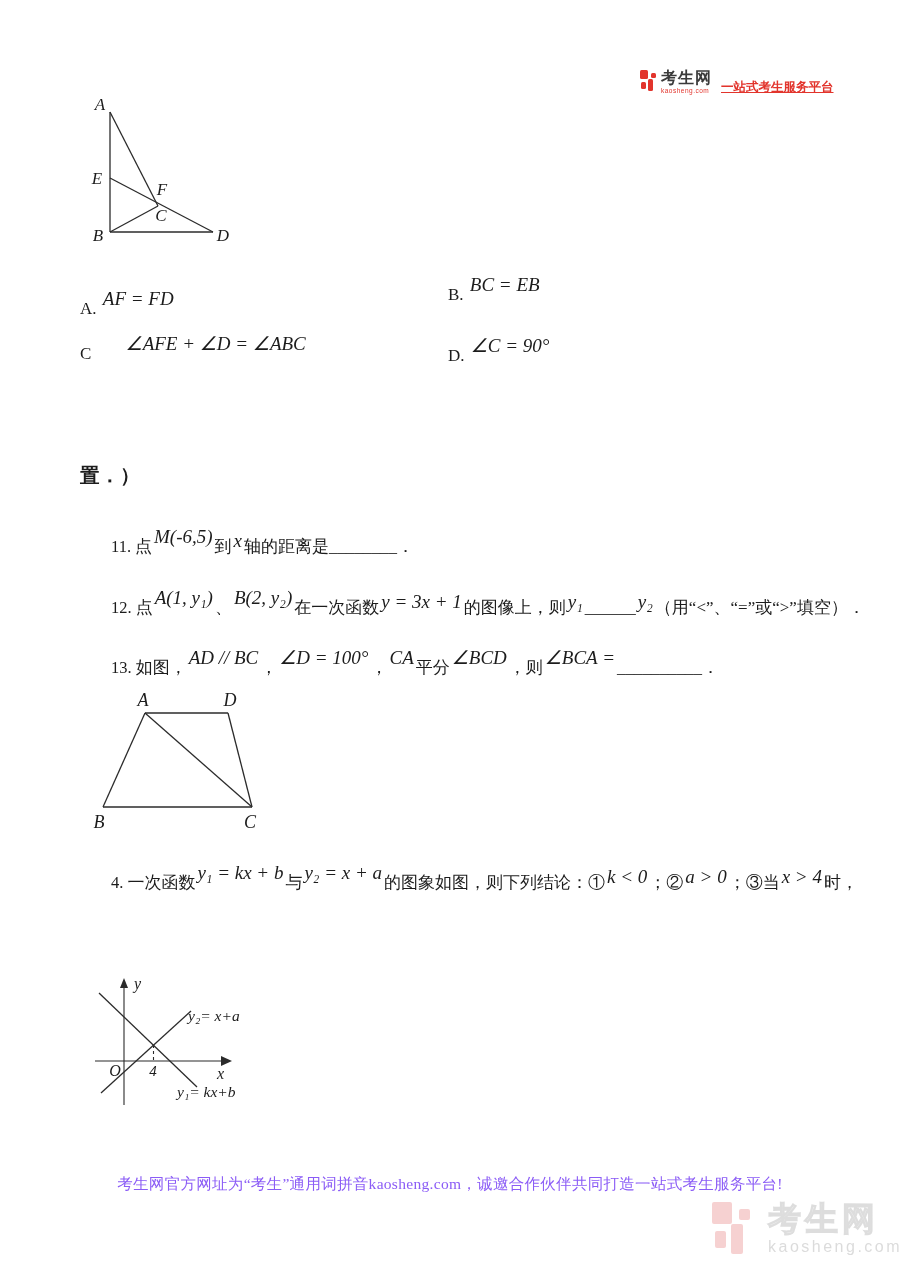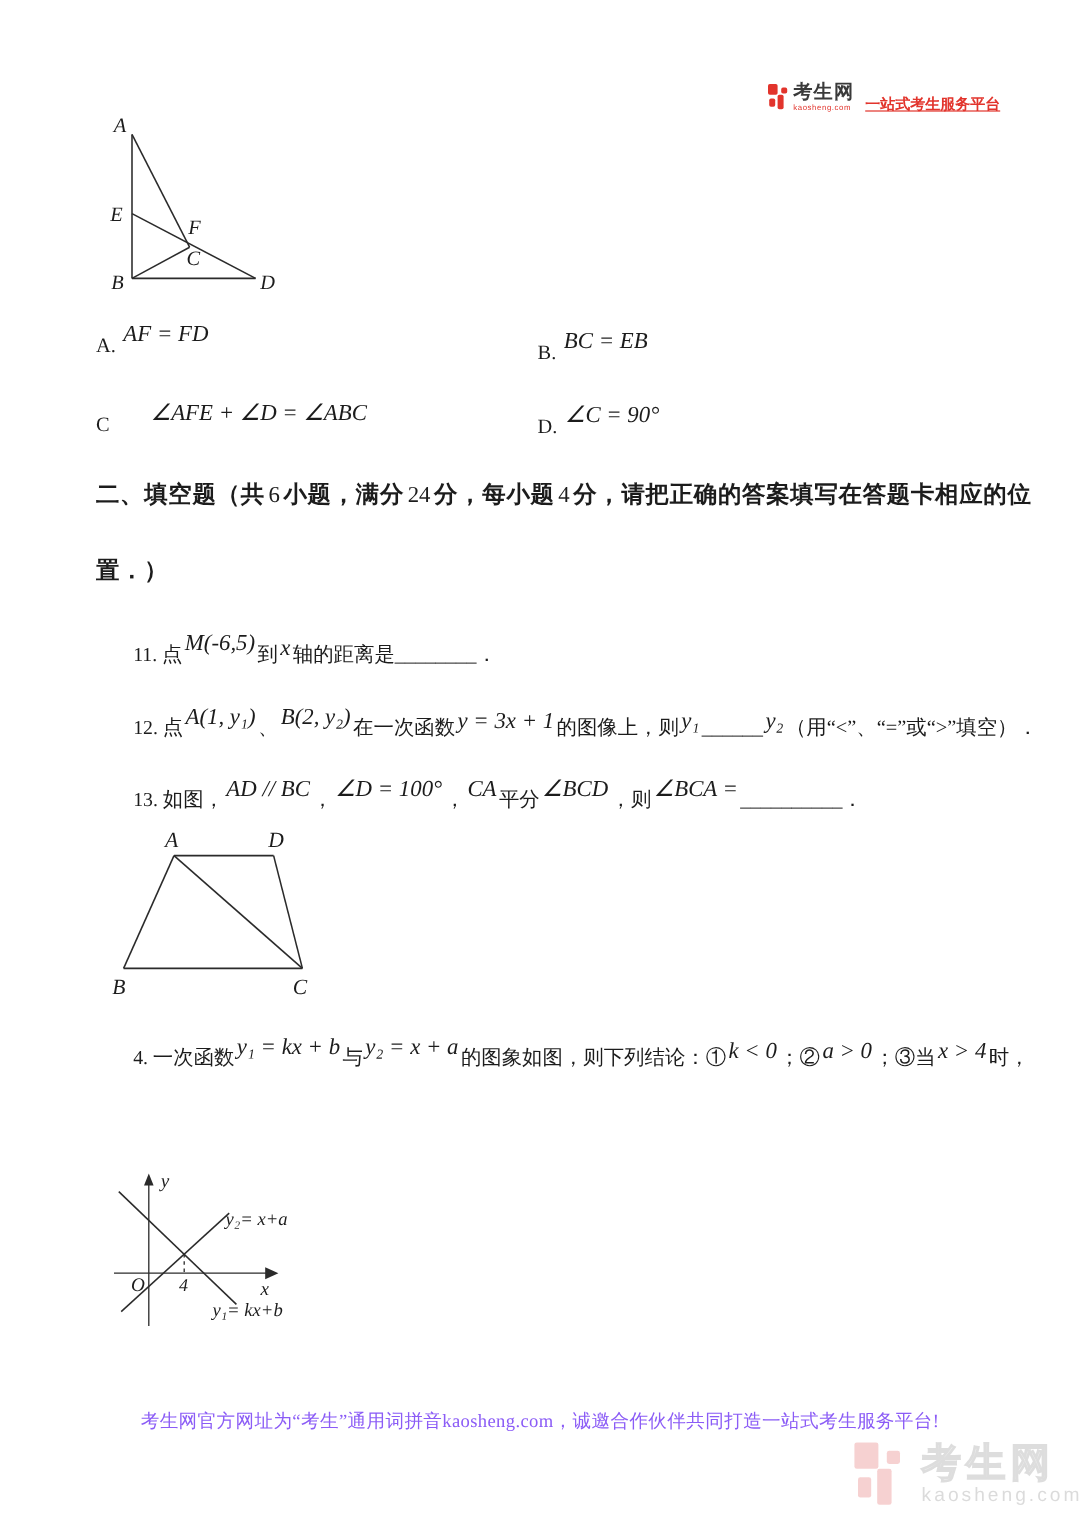--- a/index.html
+++ b/index.html
@@ -78,40 +78,37 @@
     <line x1="22" y1="82" x2="125" y2="136"></line>
     <line x1="22" y1="136" x2="70" y2="110"></line>
     <text x="12" y="14" font-size="17" text-anchor="middle">A</text>
     <text x="9" y="88" font-size="17" text-anchor="middle">E</text>
     <text x="74" y="99" font-size="17" text-anchor="middle">F</text>
     <text x="73" y="125" font-size="17" text-anchor="middle">C</text>
     <text x="10" y="145" font-size="17" text-anchor="middle">B</text>
     <text x="135" y="145" font-size="17" text-anchor="middle">D</text>
   </svg>
 
-  <div class="abs opt" style="left:80px; top:268px;">
+  <div class="abs opt" style="left:80px; top:288px;">
     <span class="opt-label">A.</span>
     <span class="m rz">AF = FD</span>
   </div>
   <div class="abs opt" style="left:448px; top:274px;">
     <span class="opt-label">B.</span>
     <span class="m rz">BC = EB</span>
   </div>
   <div class="abs opt" style="left:80px; top:332px;">
     <span class="opt-label">C</span>
     <span class="m rz" style="margin-left:28px;text-align:center;">∠AFE + ∠D = ∠ABC</span>
   </div>
   <div class="abs opt" style="left:448px; top:334px;">
     <span class="opt-label">D.</span>
     <span class="m rz">∠C = 90°</span>
   </div>
 
-  <div class="abs hdr" style="left:80px; top:398px;">
-    <span>二、填空题（共</span><span class="hnum">6</span><span>小题，满分</span><span class="hnum">24</span><span>分，每小题</span><span class="hnum">4</span><span>分，请把正确的答案填写在答题卡相应的位</span>
-  </div>
   <div class="abs hdr" style="left:80px; top:462px;">置．）</div>
 
   <div class="abs q" style="left:70px; top:522px;">
     <span class="qn">11.</span><span class="cn">点</span><span class="m rz">M(-6,5)</span><span class="cn">到</span><span class="m rs">x</span><span class="cn">轴的距离是________．</span>
   </div>
 
   <div class="abs q" style="left:70px; top:583px;">
     <span class="qn">12.</span><span class="cn">点</span><span class="m rz">A(1, y₁)</span><span class="cn">、</span><span class="m rz">B(2, y₂)</span><span class="cn">在一次函数</span><span class="m rs">y = 3x + 1</span><span class="cn">的图像上，则</span><span class="m rs">y₁</span><span class="cn">______</span><span class="m rs">y₂</span><span class="cn">（用“&lt;”、“=”或“&gt;”填空）．</span>
   </div>
 

